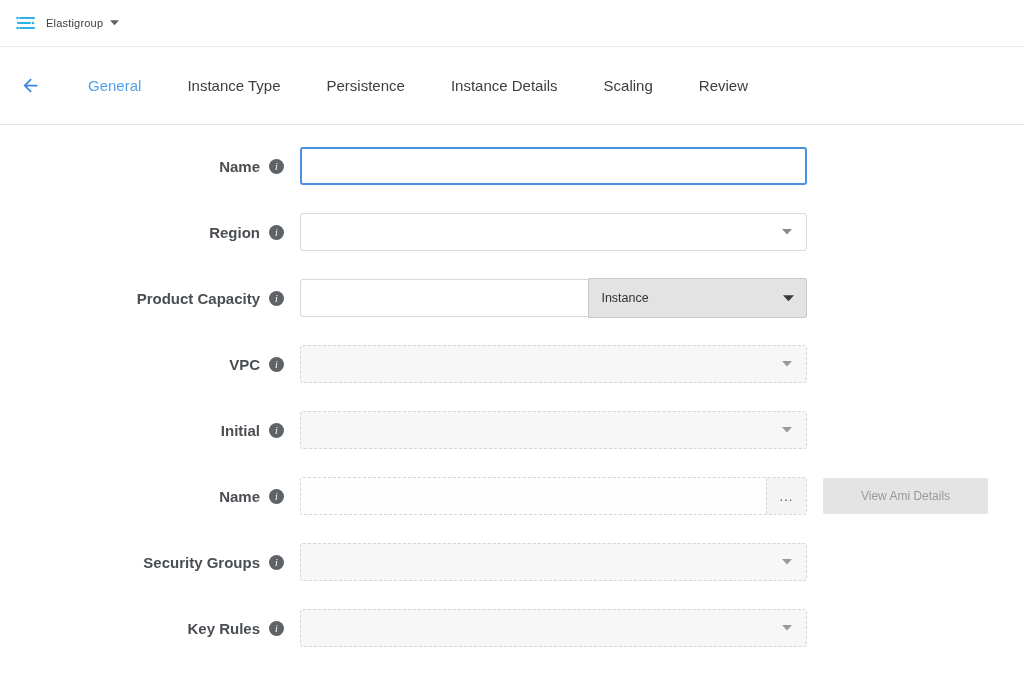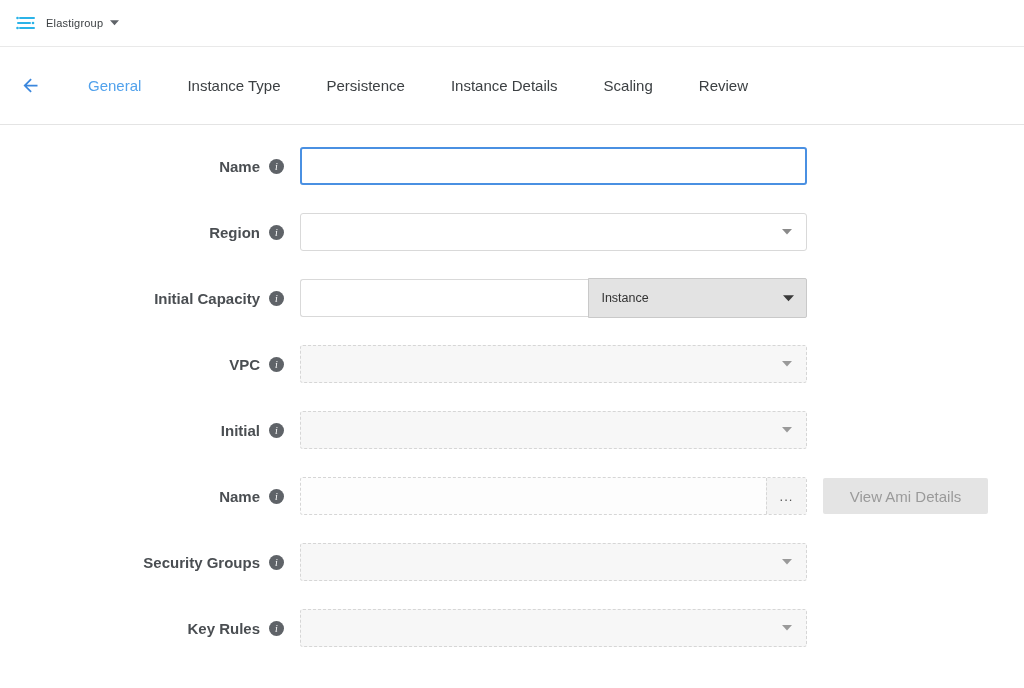--- a/index.html
+++ b/index.html
@@ -179,21 +179,21 @@
   }
 
   .action-button {
     width: 165px;
     height: 36px;
     margin-left: 16px;
     background: #e4e4e4;
     color: #9a9a9a;
     border: none;
     border-radius: 2px;
-    font-size: 15px;
+    font-size: 12px;
     font-family: inherit;
     display: flex;
     align-items: center;
     justify-content: center;
     cursor: pointer;
     flex-shrink: 0;
   }
 
   .caret { display: inline-flex; }
 </style>
@@ -260,21 +260,21 @@
           <svg width="10" height="6" viewBox="0 0 10 6">
               <path d="M0 0 L5 5.5 L10 0 Z" fill="#8a8a8a"></path>
             </svg>
         </span>
       </div>
     </div>
   </div>
 
   <div class="form-row">
     <div class="label-cell">
-      <span class="field-label">Initial Capacity</span>
+      <span class="field-label">Product Capacity</span>
       <span class="info-icon">i</span>
     </div>
     <div class="control-cell">
       <input class="capacity-input" type="text" value="" style="">
       <div class="unit-select">
         <span class="unit-label">Instance</span>
         <span class="caret">
           <svg width="11" height="7" viewBox="0 0 10 6">
               <path d="M0 0 L5 5.5 L10 0 Z" fill="#3a3a3a"></path>
             </svg>

